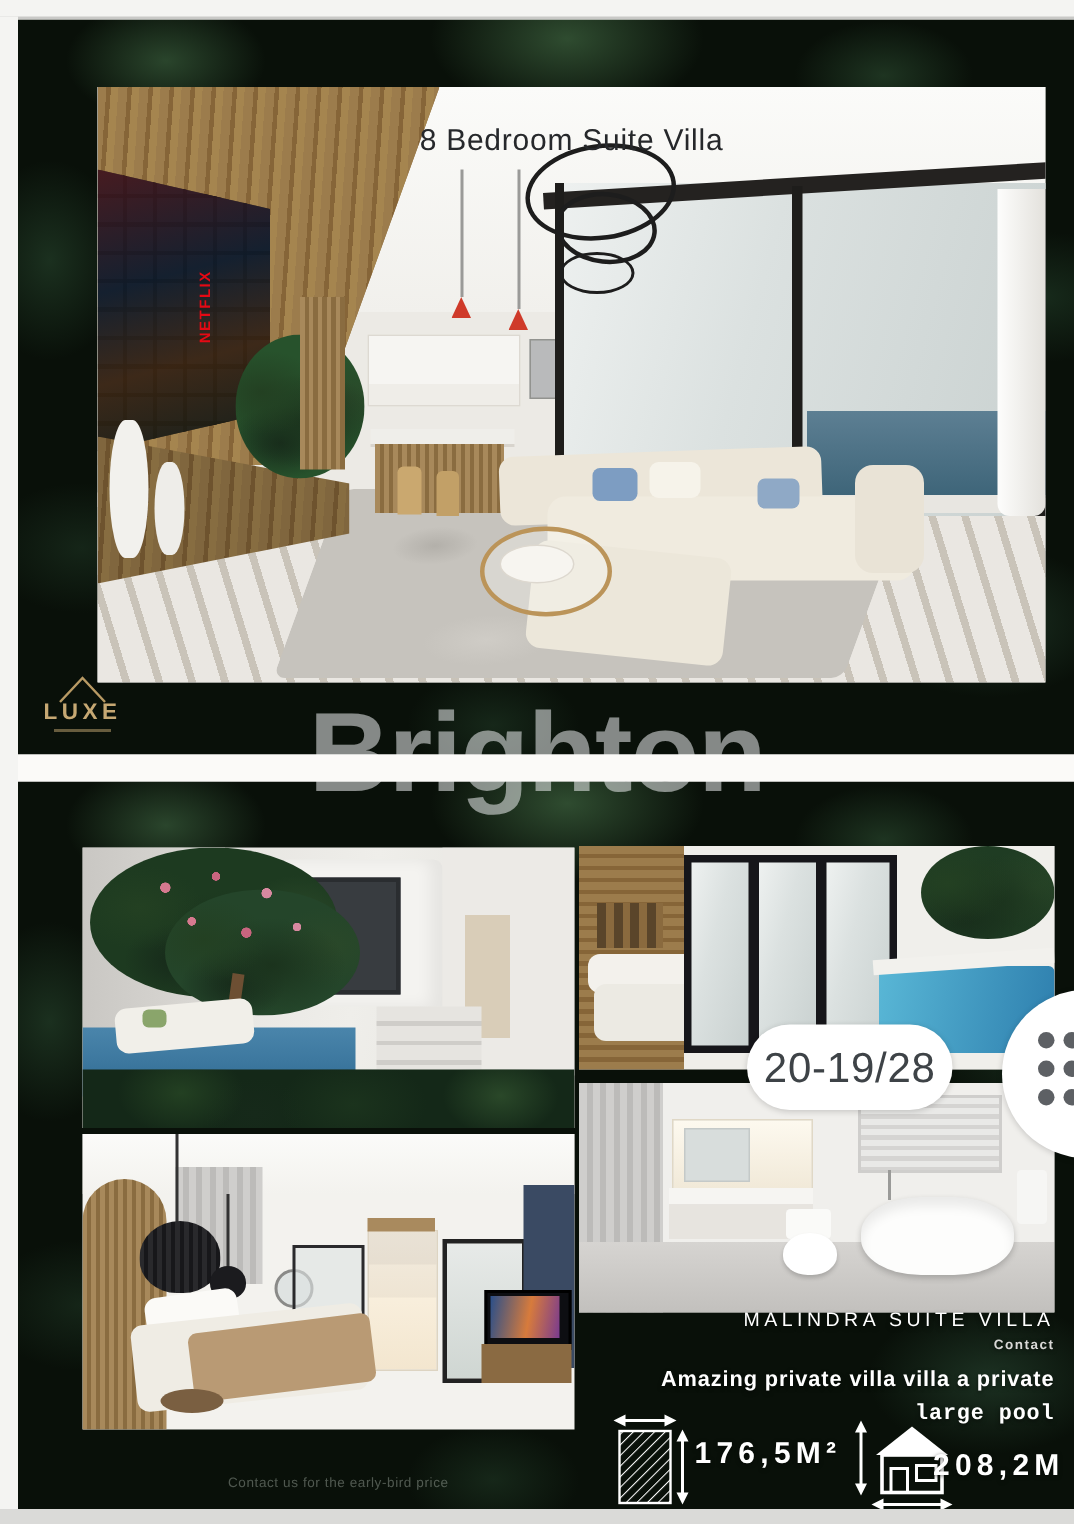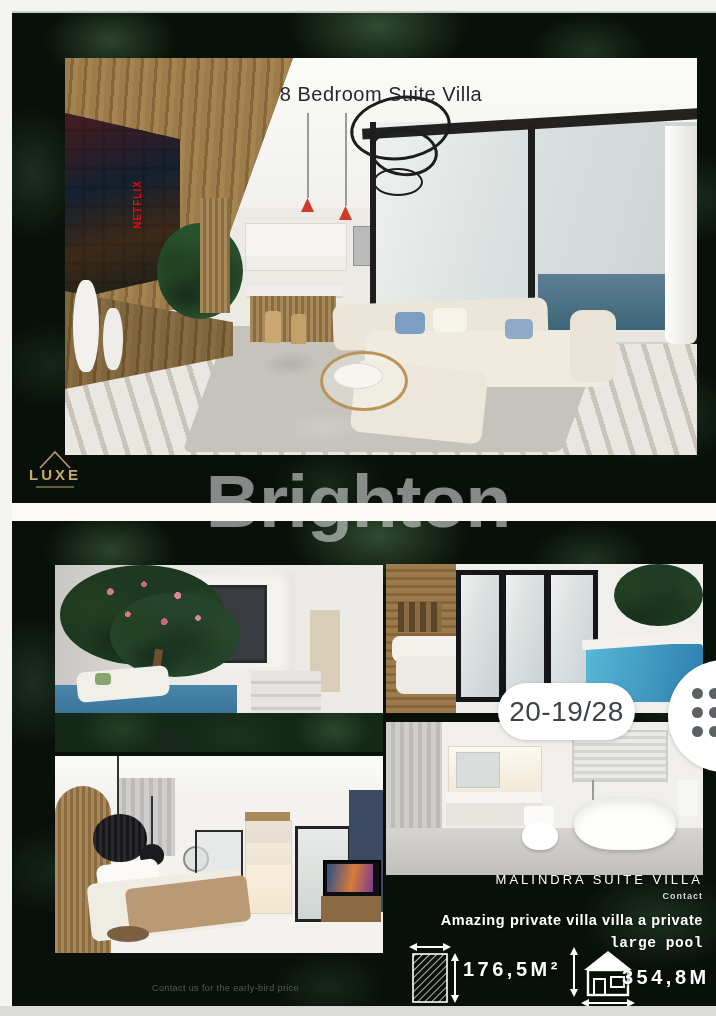--- a/index.html
+++ b/index.html
@@ -290,20 +290,20 @@
       <polygon points="8,55 4,47 12,47" fill="#fff"></polygon>
       <polygon points="18,28 42,9 66,28" fill="#fff"></polygon>
       <rect x="22" y="28" width="40" height="25" fill="none" stroke="#fff" stroke-width="2.4"></rect>
       <rect x="28" y="37" width="11" height="16" fill="none" stroke="#fff" stroke-width="2"></rect>
       <rect x="45" y="35" width="13" height="10" fill="none" stroke="#fff" stroke-width="2"></rect>
       <line x1="22" y1="61" x2="62" y2="61" stroke="#fff" stroke-width="2"></line>
       <polygon points="15,61 23,57 23,65" fill="#fff"></polygon>
       <polygon points="69,61 61,57 61,65" fill="#fff"></polygon>
     </svg>
   </div>
-  <div class="abs stat-text" style="left:622px;top:966px;">354,8M</div>
+  <div class="abs stat-text" style="left:622px;top:966px;">208,2M</div>
 
   <div class="abs foot-note">Contact us for the early-bird price</div>
 
   <div class="abs top-strip"></div>
   <div class="abs left-strip"></div>
   <div class="abs bottom-strip"></div>
 </div>
 
 </body></html>

